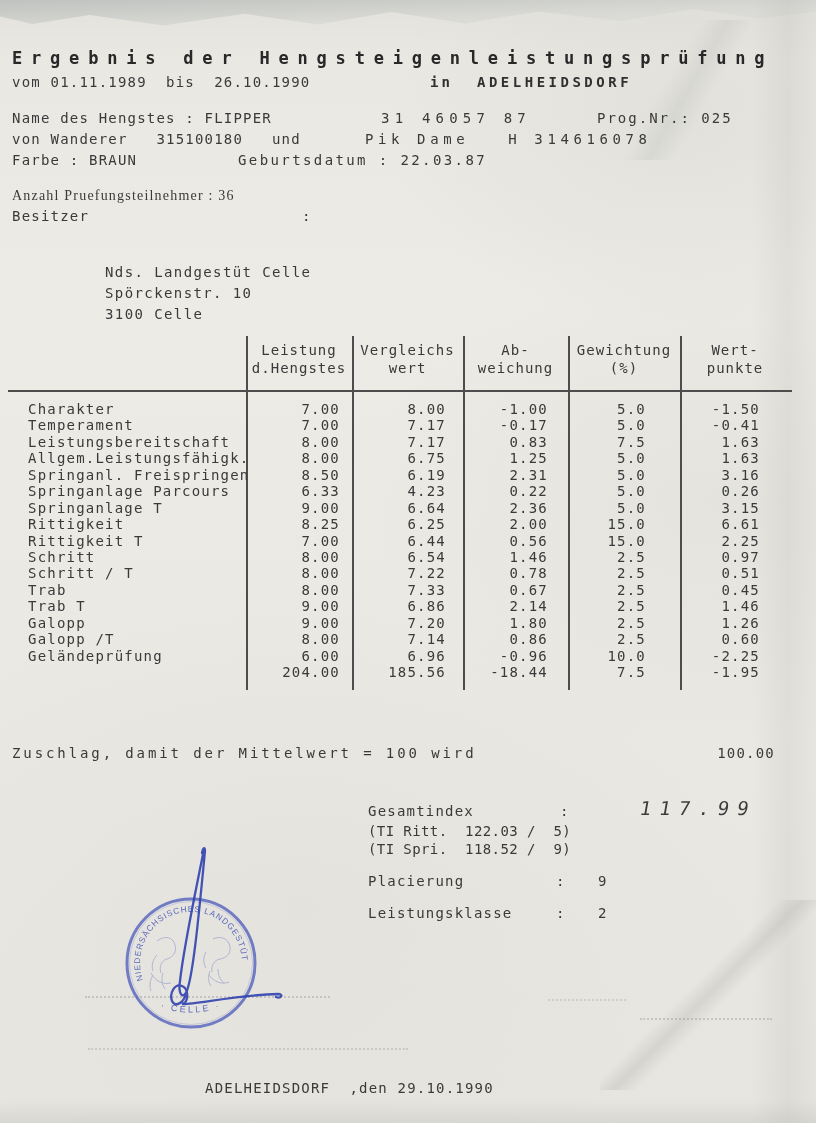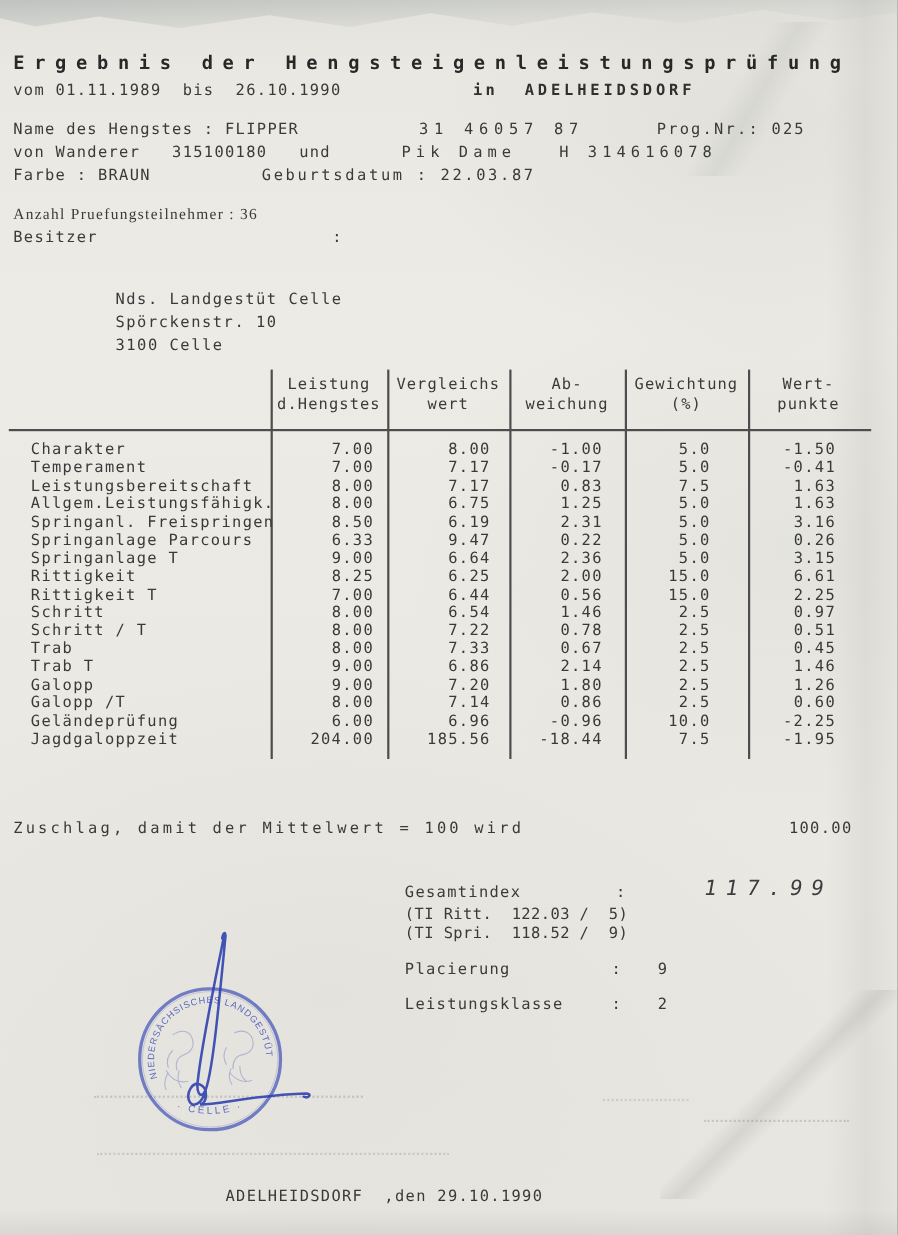--- a/index.html
+++ b/index.html
@@ -192,21 +192,21 @@
         <span class="c1">8.50</span>
         <span class="c2">6.19</span>
         <span class="c3">2.31</span>
         <span class="c4">5.0</span>
         <span class="c5">3.16</span>
       </div>
 
       <div class="trow">
         <span class="c0">Springanlage Parcours</span>
         <span class="c1">6.33</span>
-        <span class="c2">9.47</span>
+        <span class="c2">4.23</span>
         <span class="c3">0.22</span>
         <span class="c4">5.0</span>
         <span class="c5">0.26</span>
       </div>
 
       <div class="trow">
         <span class="c0">Springanlage T</span>
         <span class="c1">9.00</span>
         <span class="c2">6.64</span>
         <span class="c3">2.36</span>
@@ -289,21 +289,20 @@
       <div class="trow">
         <span class="c0">Geländeprüfung</span>
         <span class="c1">6.00</span>
         <span class="c2">6.96</span>
         <span class="c3">-0.96</span>
         <span class="c4">10.0</span>
         <span class="c5">-2.25</span>
       </div>
 
       <div class="trow">
-        <span class="c0">Jagdgaloppzeit</span>
         <span class="c1">204.00</span>
         <span class="c2">185.56</span>
         <span class="c3">-18.44</span>
         <span class="c4">7.5</span>
         <span class="c5">-1.95</span>
       </div>
     </div>
 
   <div class="seg wide zu-label">Zuschlag, damit der Mittelwert = 100 wird</div>
   <div class="seg zu-value">100.00</div>

